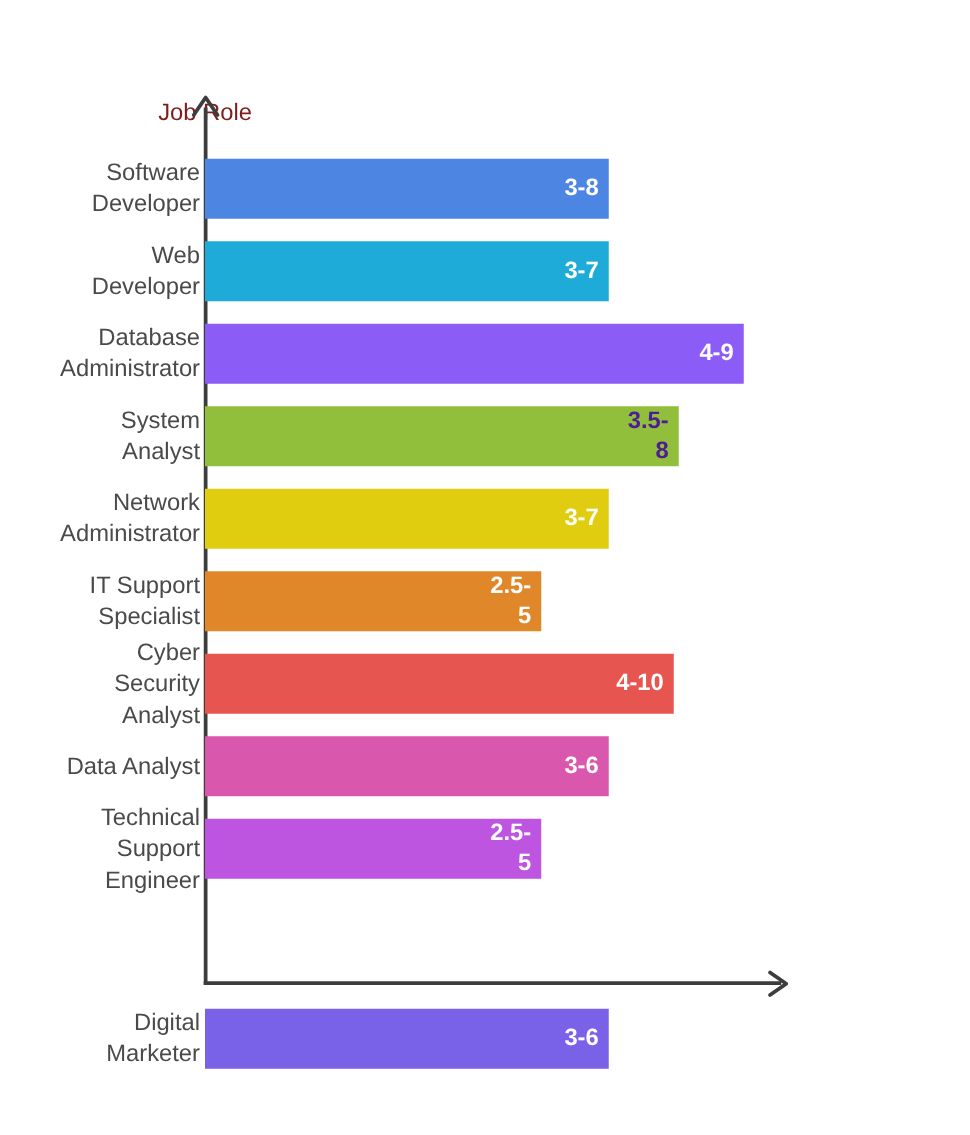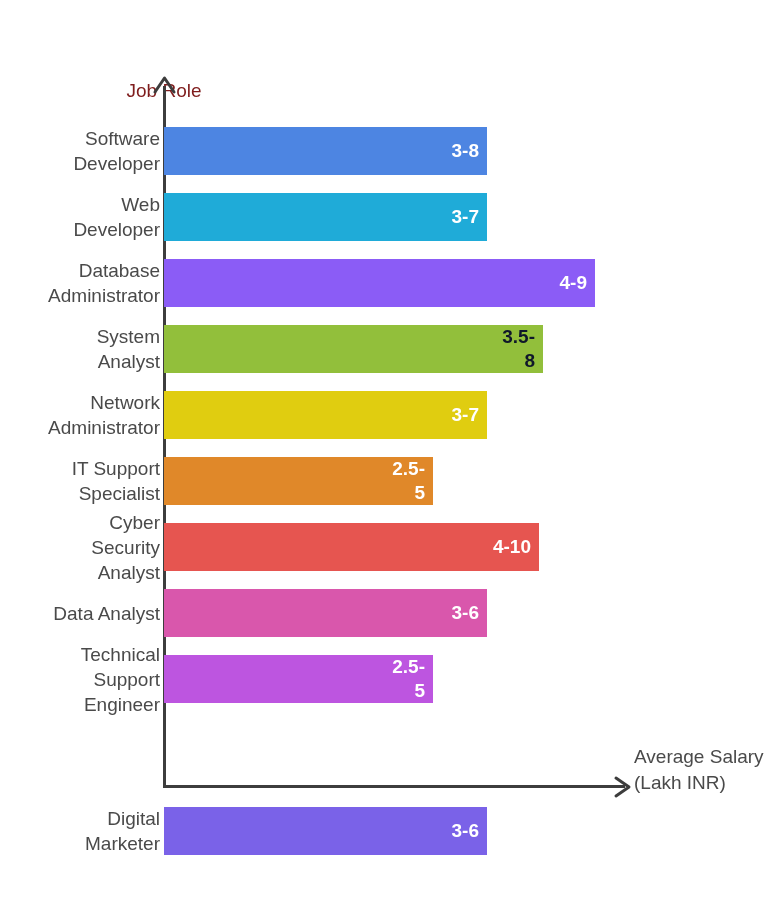--- a/index.html
+++ b/index.html
@@ -142,21 +142,20 @@
   <div class="axis-line" id="y-axis-line"></div>
   <svg id="y-axis-arrow" viewBox="0 0 25 20">
     <polyline points="3,17 12.5,3 22,17" fill="none" stroke="#3d3d3d" stroke-width="3" stroke-linecap="round" stroke-linejoin="round"></polyline>
   </svg>
 
   <div class="axis-line" id="x-axis-line"></div>
   <svg id="x-axis-arrow" viewBox="0 0 22 26">
     <polyline points="4,4 17,13 4,22" fill="none" stroke="#3d3d3d" stroke-width="3" stroke-linecap="round" stroke-linejoin="round"></polyline>
   </svg>
 
-  <div id="x-axis-title">Average Salary (Lakh INR)</div>
 
   <div id="bars-area">
       <div class="bar-row" style="top: 127px; height: 48px;">
         <div class="bar-category-label" style="top: -1px;">
           <div>Software</div>
           <div>Developer</div>
         </div>
         <div class="bar-rect" style="width: 323px; background: rgb(77, 133, 226); top: 0px; align-items: center;">
           <div class="bar-value-label" style="color: rgb(255, 255, 255);">3-8</div>
         </div>
@@ -178,21 +177,21 @@
         <div class="bar-rect" style="width: 431px; background: #8b5cf6; top: 0px;">
           <div class="bar-value-label" style="color: rgb(255, 255, 255);">4-9</div>
         </div>
       </div>
       <div class="bar-row" style="top: 325px; height: 48px;">
         <div class="bar-category-label" style="top: -1px;">
           <div>System</div>
           <div>Analyst</div>
         </div>
         <div class="bar-rect" style="width: 379px; background: rgb(146, 191, 59); top: 0px;">
-          <div class="bar-value-label" style="color: #0f172a;">
+          <div class="bar-value-label" style="color: #4c1d95;">
             <div>3.5-</div>
             <div>8</div>
           </div>
         </div>
       </div>
       <div class="bar-row" style="top: 391px; height: 48px;">
         <div class="bar-category-label" style="top: -1px;">
           <div>Network</div>
           <div>Administrator</div>
         </div>

